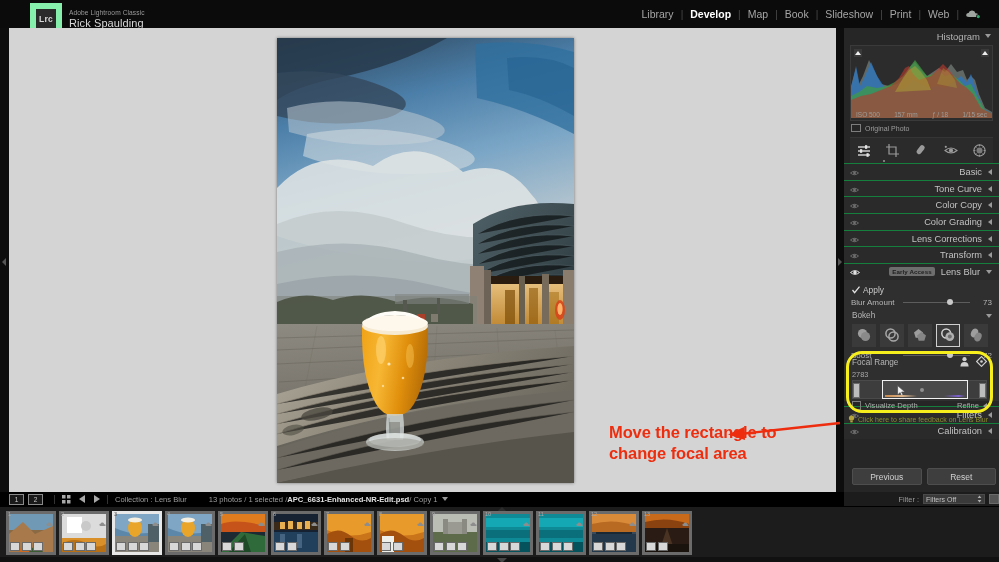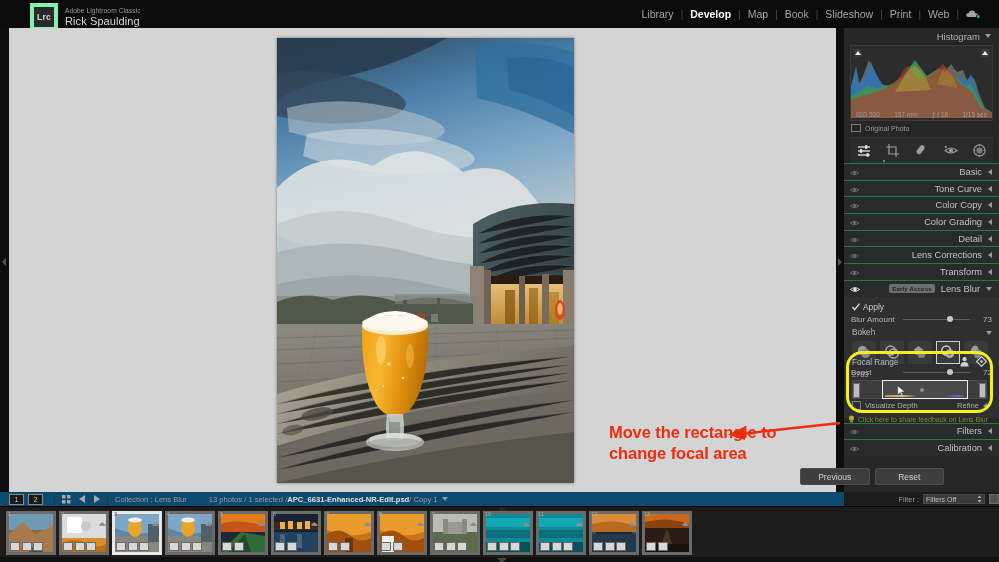--- a/index.html
+++ b/index.html
@@ -4,21 +4,21 @@
 <style>
   html,body{margin:0;padding:0;background:#000;}
   body{width:999px;height:562px;overflow:hidden;
        font-family:"Liberation Sans","DejaVu Sans",sans-serif;
        -webkit-font-smoothing:antialiased;}
   #app{position:relative;width:999px;height:562px;background:#1b1b1b;}
 
   
   .topbar{position:absolute;left:0;top:0;width:999px;height:28px;background:#0b0b0b;}
   .brandwrap{position:absolute;left:30px;top:3px;display:flex;align-items:center;gap:7px;}
-  .lrc-logo{width:20px;height:20px;border:4px solid #86efac;border-radius:0;
+  .lrc-logo{width:20px;height:20px;border:6px solid #86efac;border-radius:0;
             background:#2a2a2a;color:#d6d6d6;font-size:8.5px;font-weight:bold;
             display:flex;align-items:center;justify-content:center;letter-spacing:.3px;}
   .brandtxt{line-height:1.12;}
   .brand-sub{font-size:6.6px;color:#9a9a9a;letter-spacing:.1px;}
   .brand-name{font-size:11px;color:#d8d8d8;letter-spacing:.1px;}
   .modules{position:absolute;right:18px;top:0;height:28px;display:flex;align-items:center;
            gap:0px;font-size:10.5px;color:#a6a6a6;}
   .modules .m{padding:0 7px;cursor:default;}
   .modules .m.active{color:#fff;font-weight:bold;}
   .modules .sep{color:#4a4a4a;font-size:10px;}
@@ -39,21 +39,21 @@
          box-shadow:0 0 3px rgba(0,0,0,.45);overflow:hidden;background:#555;}
   .photo svg{display:block;}
 
   
   .annot{position:absolute;left:600px;top:394px;width:240px;
          font-size:16.5px;font-weight:bold;color:#ee2d0f;line-height:1.28;
          font-family:"Liberation Sans",sans-serif;letter-spacing:-.1px;}
   .annot-arrow{position:absolute;left:713px;top:393px;width:120px;height:20px;}
 
   
-  .toolbar{position:absolute;left:0;top:492px;width:844px;height:14px;background:#0c4a6e;
+  .toolbar{position:absolute;left:0;top:492px;width:844px;height:14px;background:#000000;
            display:flex;align-items:center;font-size:8px;color:#9a9a9a;}
   .pgbtn{width:13px;height:9px;border:1px solid #8a8a8a;color:#ccc;font-size:6.5px;
          display:inline-flex;align-items:center;justify-content:center;margin-right:4px;background:#1a1a1a;}
   .tb-sep{width:1px;height:9px;background:#333;margin:0 7px;}
   .grid-ico{display:inline-block;width:9px;height:9px;}
   .nav-ar{display:inline-block;width:0;height:0;border-top:4px solid transparent;
           border-bottom:4px solid transparent;}
   .tb-txt{font-size:7.6px;color:#9d9d9d;}
 
   
@@ -121,21 +121,21 @@
   .dcenter{position:absolute;left:67px;top:7px;width:4px;height:4px;border-radius:50%;background:#8f8f8f;}
   .cursor-ico{position:absolute;left:44px;top:2px;width:9px;height:12px;}
   .vd-row{display:flex;align-items:center;justify-content:space-between;padding:2px 4px 0 4px;
           font-size:7.6px;color:#ababab;}
   .vd-l{display:flex;align-items:center;gap:4px;}
   .vd-chk{width:7px;height:7px;border:1px solid #7d7d7d;}
   .vd-r{display:flex;align-items:center;gap:4px;}
   .feedback{position:absolute;left:848px;top:415px;width:143px;font-size:7px;color:#8a8a34;
             display:flex;align-items:center;gap:3px;}
 
-  .btnrow{position:absolute;left:800px;top:468px;width:144px;display:flex;gap:5px;}
+  .btnrow{position:absolute;left:852px;top:468px;width:144px;display:flex;gap:5px;}
   .pbtn{flex:1;height:15px;background:#3e3e3e;border:1px solid #4e4e4e;border-radius:2px;
         display:flex;align-items:center;justify-content:center;font-size:8.5px;color:#d2d2d2;}
 
   .filterbar{position:absolute;left:844px;top:492px;width:155px;height:14px;background:#1c1c1c;
              display:flex;align-items:center;justify-content:flex-end;padding-right:4px;gap:4px;
              font-size:7.4px;color:#9c9c9c;}
   .filtsel{width:62px;height:10px;background:#3a3a3a;border:1px solid #4a4a4a;
            display:flex;align-items:center;justify-content:space-between;padding:0 2px;
            font-size:7px;color:#c2c2c2;box-sizing:border-box;}
   .filt-sq{width:8px;height:8px;background:#555;border:1px solid #6b6b6b;}
@@ -516,28 +516,20 @@
             <circle cx="4.5" cy="3.5" r="1.4" fill="#9a9a9a"></circle>
           </svg></span>
       <span>Color Grading</span>
       <span class="tri-l"></span>
     </div>
     <div class="prow">
       <span class="eye"><svg width="9" height="7" viewBox="0 0 9 7">
             <path d="M0.5 3.5 Q4.5 0 8.5 3.5 Q4.5 7 0.5 3.5Z" fill="none" stroke="#9a9a9a" stroke-width="0.9"></path>
             <circle cx="4.5" cy="3.5" r="1.4" fill="#9a9a9a"></circle>
           </svg></span>
-      <span>Detail</span>
-      <span class="tri-l"></span>
-    </div>
-    <div class="prow">
-      <span class="eye"><svg width="9" height="7" viewBox="0 0 9 7">
-            <path d="M0.5 3.5 Q4.5 0 8.5 3.5 Q4.5 7 0.5 3.5Z" fill="none" stroke="#9a9a9a" stroke-width="0.9"></path>
-            <circle cx="4.5" cy="3.5" r="1.4" fill="#9a9a9a"></circle>
-          </svg></span>
       <span>Lens Corrections</span>
       <span class="tri-l"></span>
     </div>
     <div class="prow">
       <span class="eye"><svg width="9" height="7" viewBox="0 0 9 7">
             <path d="M0.5 3.5 Q4.5 0 8.5 3.5 Q4.5 7 0.5 3.5Z" fill="none" stroke="#9a9a9a" stroke-width="0.9"></path>
             <circle cx="4.5" cy="3.5" r="1.4" fill="#9a9a9a"></circle>
           </svg></span>
       <span>Transform</span>
       <span class="tri-l"></span>

